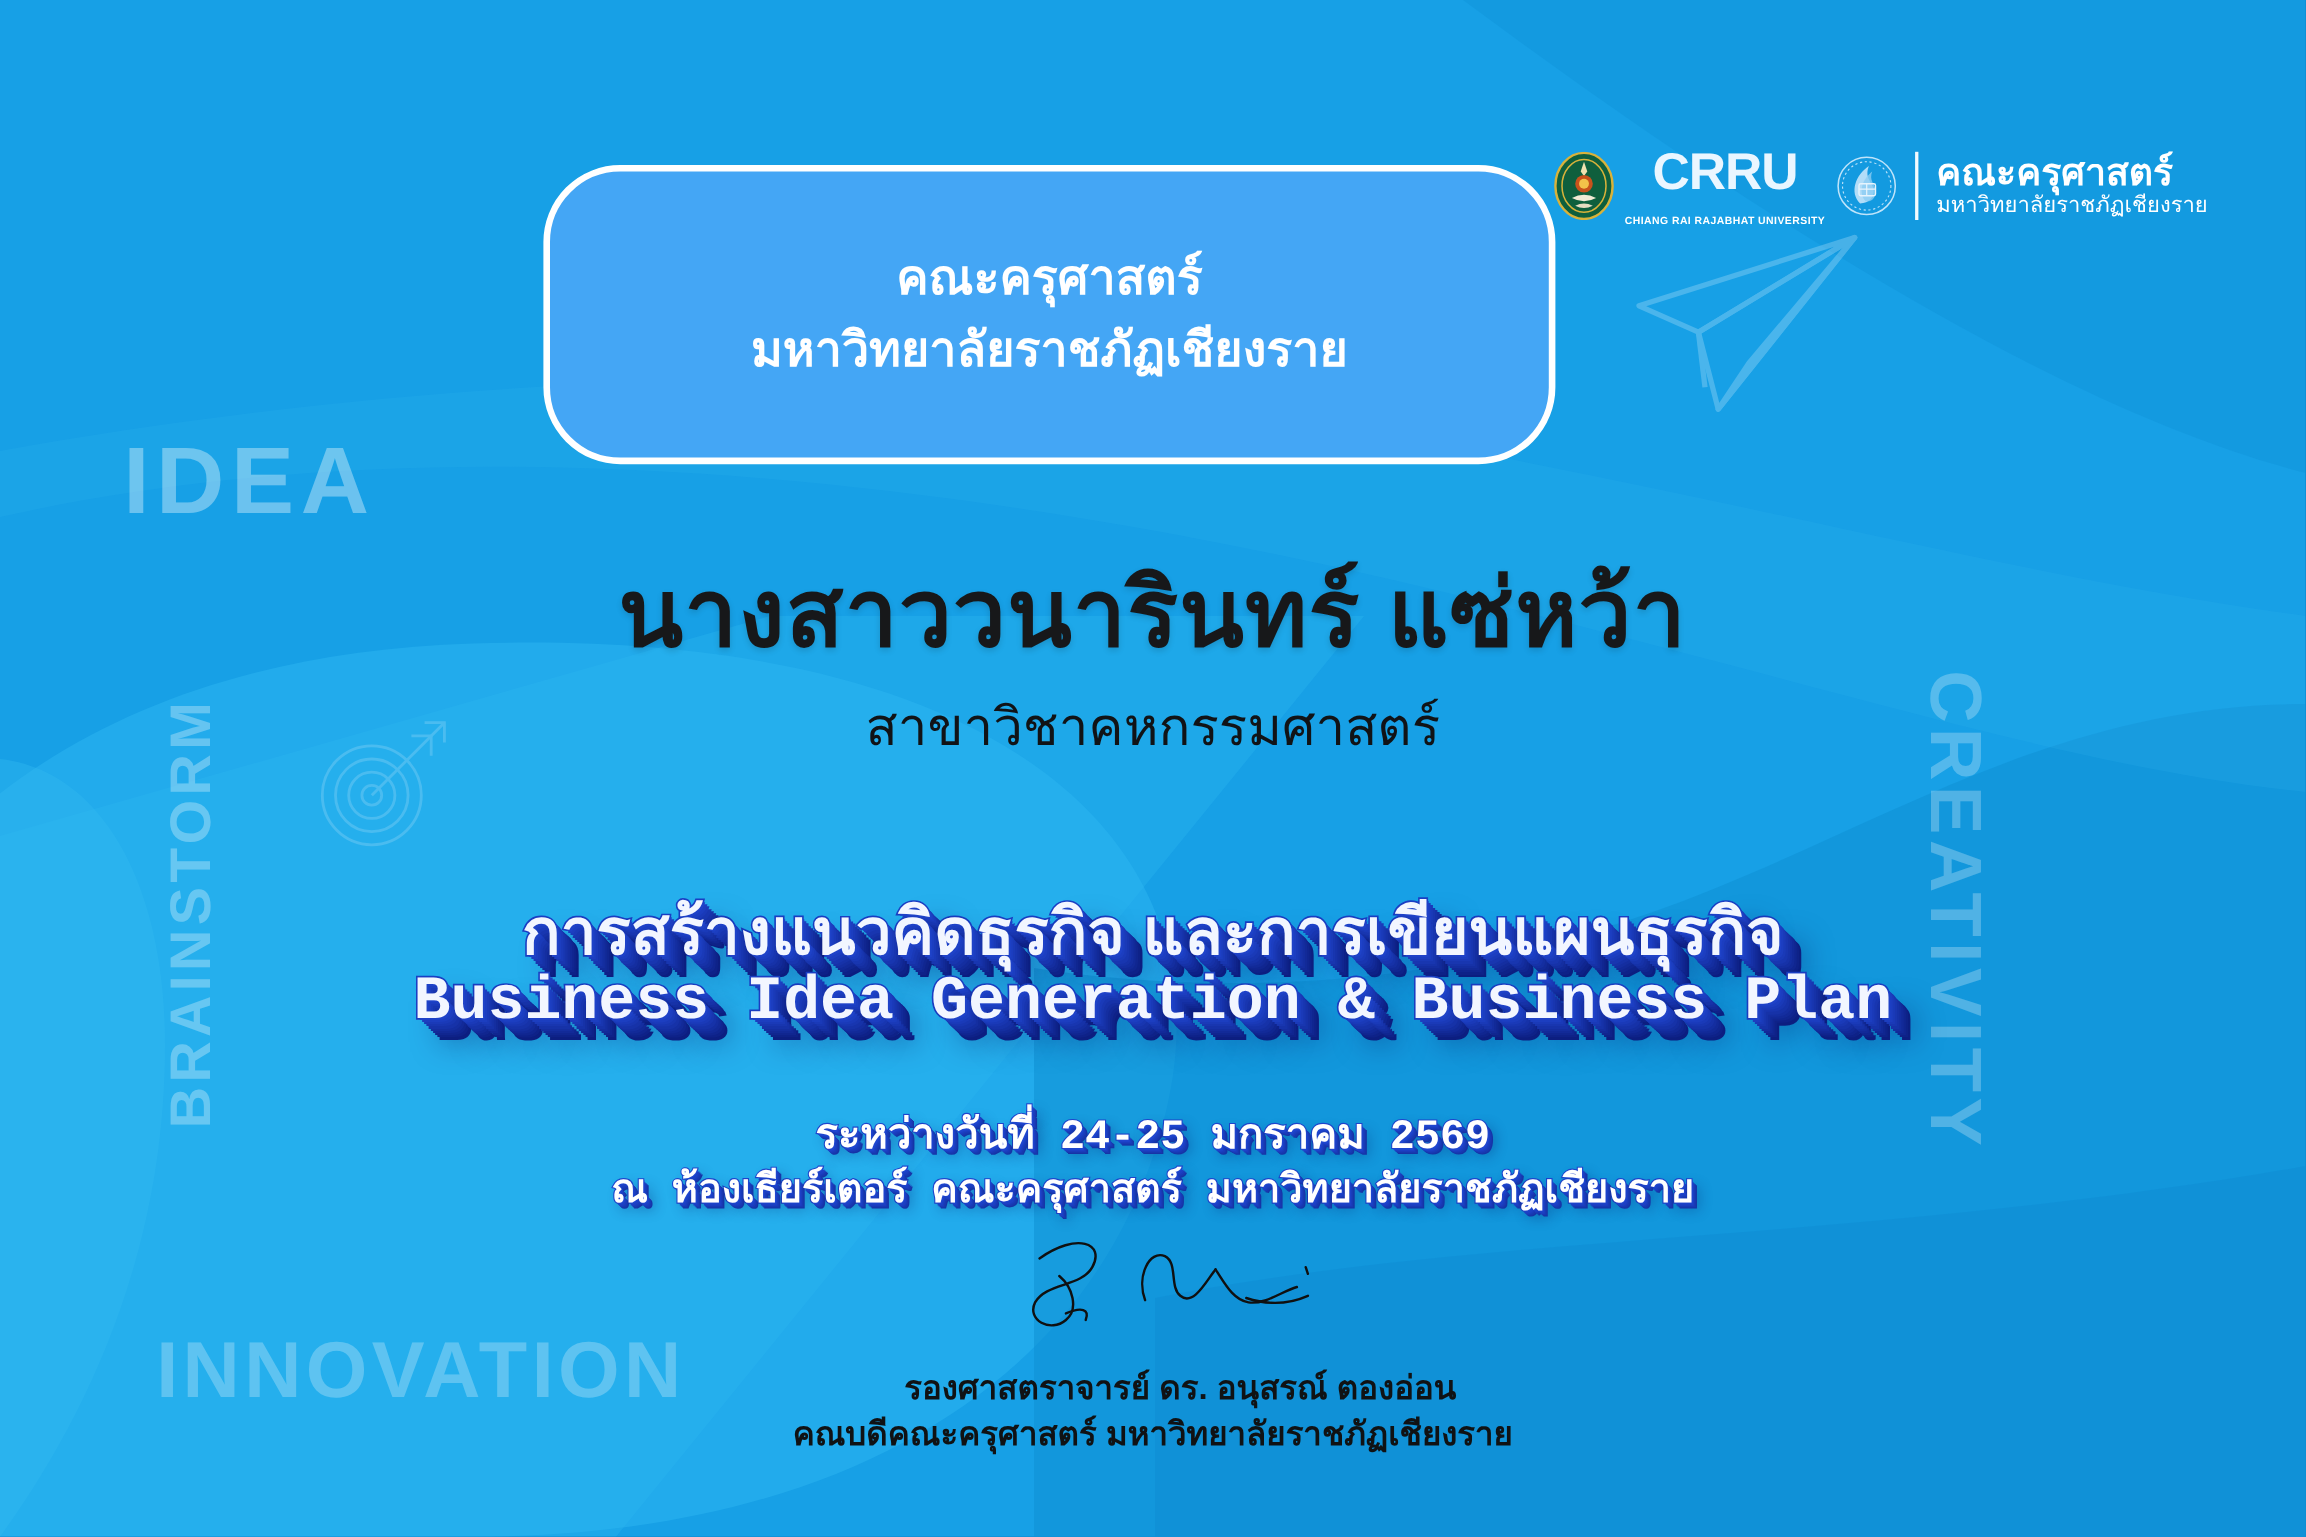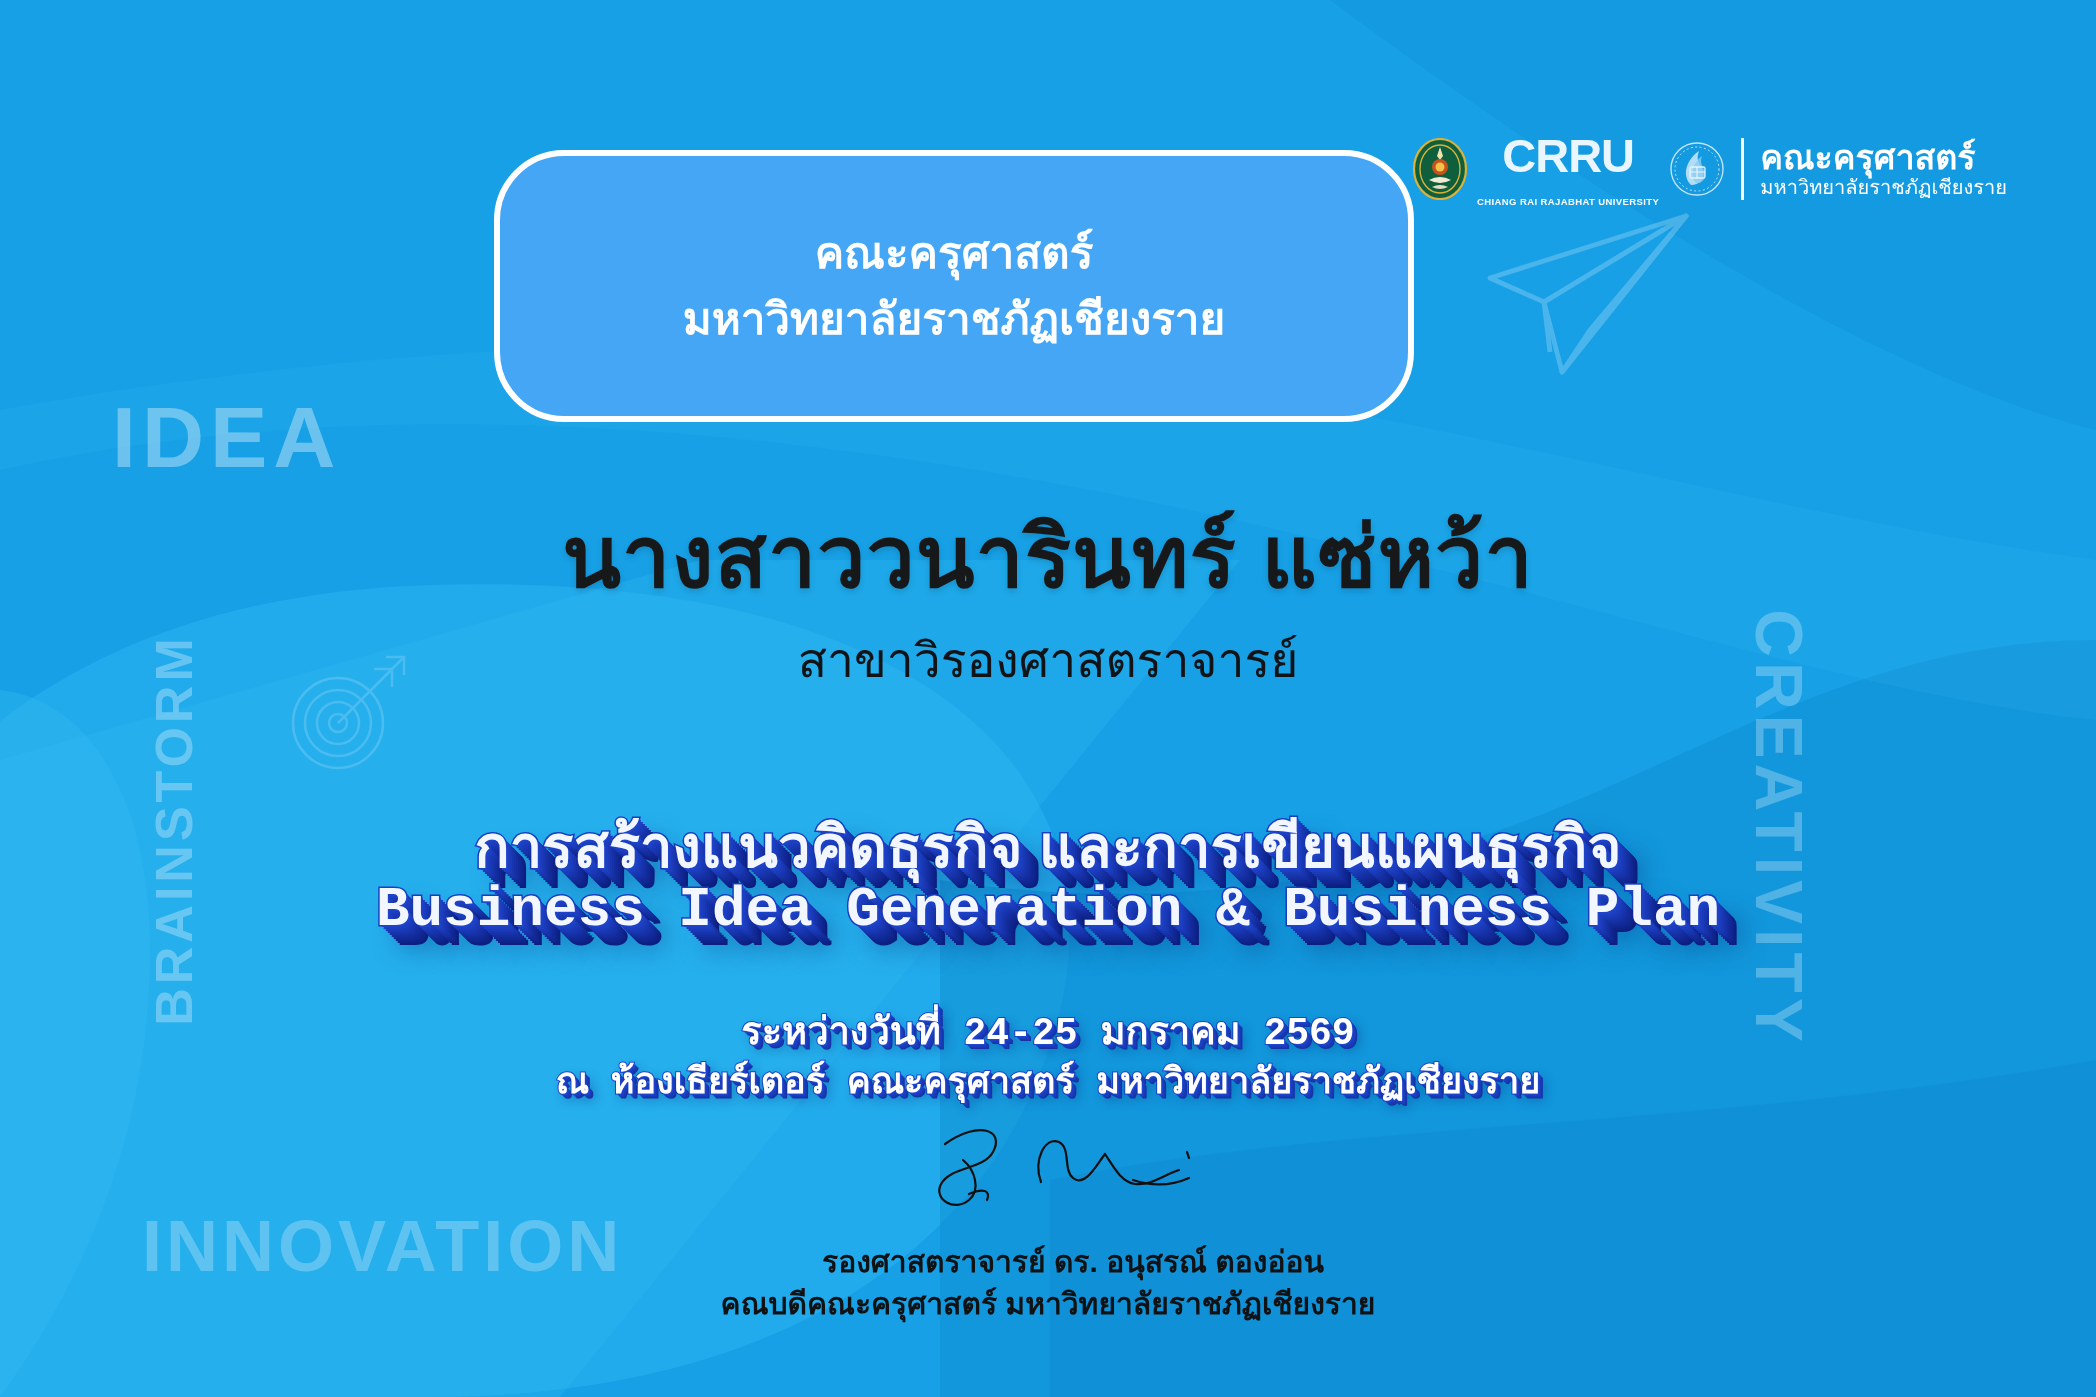--- a/index.html
+++ b/index.html
@@ -249,21 +249,21 @@
       <div id="faculty-univ-th">มหาวิทยาลัยราชภัฏเชียงราย</div>
     </div>
   </div>
 
   <div id="header-box">
     <div class="hline">คณะครุศาสตร์</div>
     <div class="hline">มหาวิทยาลัยราชภัฏเชียงราย</div>
   </div>
 
   <div class="center-abs" id="recipient-name">นางสาววนารินทร์ แซ่หว้า</div>
-  <div class="center-abs" id="recipient-field">สาขาวิรองศาสตราจารย์</div>
+  <div class="center-abs" id="recipient-field">สาขาวิชาคหกรรมศาสตร์</div>
 
   <div class="center-abs title3d" id="activity-line2">การสร้างแนวคิดธุรกิจ และการเขียนแผนธุรกิจ</div>
   <div class="center-abs title3d" id="activity-line3">Business Idea Generation &amp; Business Plan</div>
 
   <div class="center-abs subtitle3d" id="event-date">ระหว่างวันที่ 24-25  มกราคม 2569</div>
   <div class="center-abs subtitle3d" id="event-venue">ณ ห้องเธียร์เตอร์ คณะครุศาสตร์ มหาวิทยาลัยราชภัฏเชียงราย</div>
 
   <div id="signature-mark">
     <svg width="330" height="120" viewBox="0 0 330 120">
       <g fill="none" stroke="#101010" stroke-width="2.2" stroke-linecap="round">

